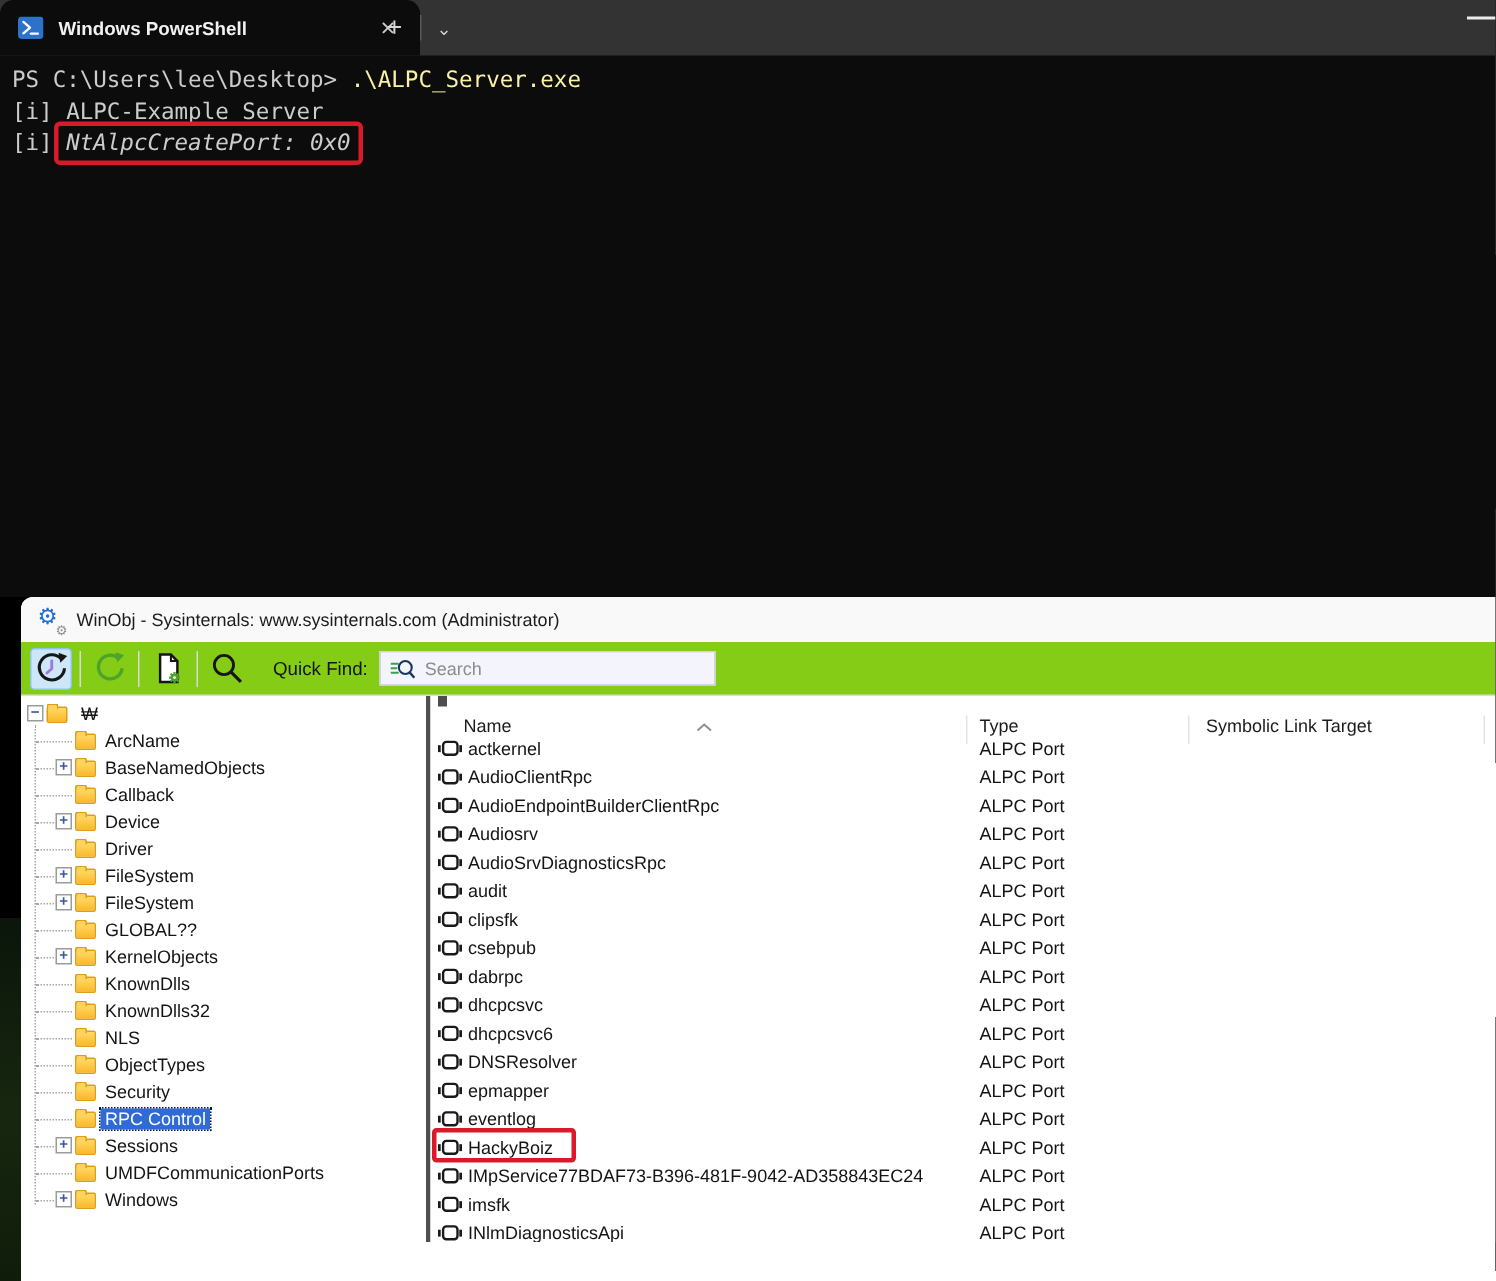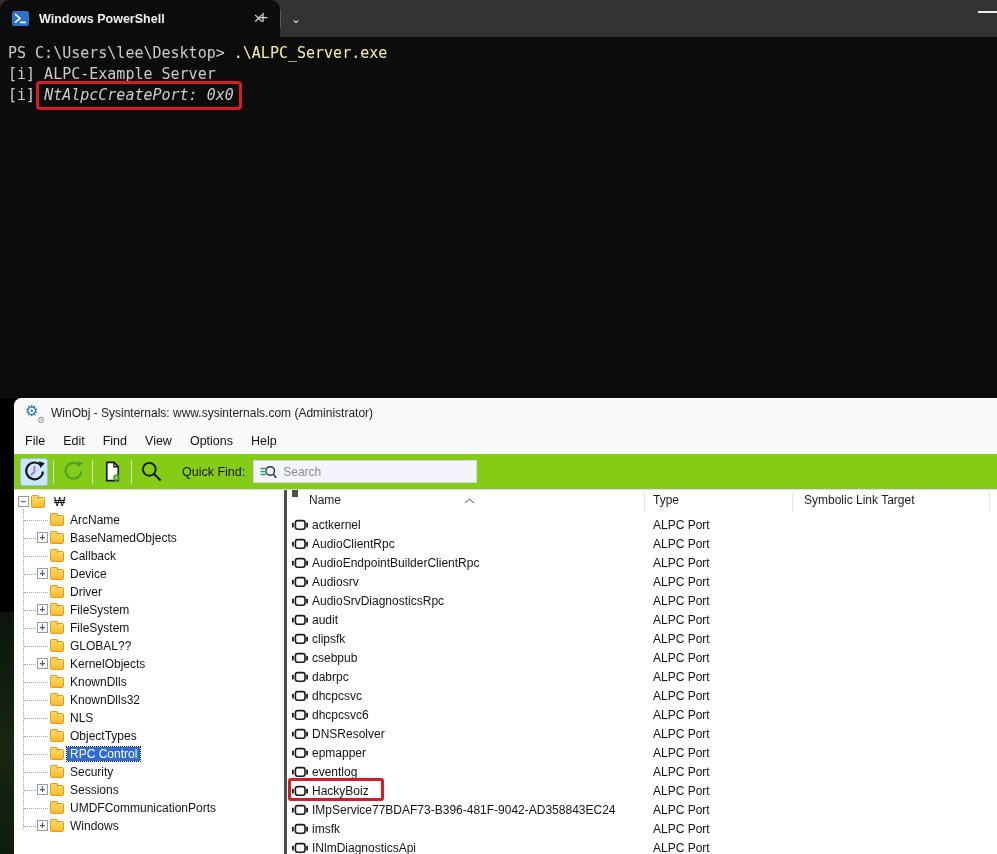--- a/index.html
+++ b/index.html
@@ -76,21 +76,21 @@
   .titem.d0 .folder { left:17px; } .titem.d1 .folder { left:36px; }
   .tlabel { position:absolute; top:2px; padding:0 3px; font-size:12px; line-height:14px; white-space:nowrap; }
   .titem.d0 .tlabel { left:37px; } .titem.d1 .tlabel { left:53px; }
   .tlabel.sel { background:#2e6bd6; color:#fff; outline:1px dotted #0a1a3a; }
 
   .splitter { width:3px; background:#4e4e4e; flex:0 0 auto; }
 
   
   .listpanel { flex:1; position:relative; overflow:hidden; background:#fff; }
   .lheader { position:relative; height:25px; font-size:12px; color:#1c1c1c; }
-  .lheader span { position:absolute; top:3px; white-space:nowrap; }
+  .lheader span { position:absolute; top:13px; white-space:nowrap; }
   .h-name { left:22px; } .h-type { left:366px; } .h-target { left:517px; }
   .h-grip { position:absolute; left:5px; top:0; width:6px; height:7px; background:#4e4e4e; }
   .hsep { position:absolute; top:3px; width:1px; height:19px; background:#e3e3e3; }
   .sort-arrow { position:absolute; left:177px; top:0; }
   #rows { position:absolute; left:0; top:25px; right:0; bottom:0; }
   .lrow { position:relative; height:19px; font-size:12px; }
   .lrow span { white-space:nowrap; }
   .picon { position:absolute; left:5px; top:4px; }
   .lname { position:absolute; left:25px; top:3px; }
   .ltype { position:absolute; left:366px; top:3px; }
@@ -129,28 +129,20 @@
   <div class="winobj">
 
     <div class="titlebar">
       <span class="app-icon">
         <span class="g1">⚙</span>
           <span class="g2">⚙</span>
       </span>
       <span class="title-text">WinObj - Sysinternals: www.sysinternals.com (Administrator)</span>
     </div>
 
-    <div class="menubar" id="menubar">
-        <span class="menu-item">File</span>
-        <span class="menu-item">Edit</span>
-        <span class="menu-item">Find</span>
-        <span class="menu-item">View</span>
-        <span class="menu-item">Options</span>
-        <span class="menu-item">Help</span>
-      </div>
 
     <div class="toolbar">
       <span class="tbtn active">
         <svg width="23" height="23" viewBox="0 0 23 23">
           <path d="M17.8 5.2 A8.4 8.4 0 1 0 20 11.5" fill="none" stroke="#161616" stroke-width="2.1"></path>
           <polygon points="16.0,1.2 21.8,3.3 17.2,7.9" fill="#161616"></polygon>
           <path d="M11.5 6.6 L11.5 11.8 L8.3 14.7" fill="none" stroke="#9a79e0" stroke-width="1.9" stroke-linecap="round"></path>
         </svg>
       </span>
       <span class="tsep"></span>
@@ -255,25 +247,25 @@
             <div class="titem d1">
               <span class="folder"></span>
               <span class="tlabel">NLS</span>
             </div>
             <div class="titem d1">
               <span class="folder"></span>
               <span class="tlabel">ObjectTypes</span>
             </div>
             <div class="titem d1">
               <span class="folder"></span>
+              <span class="tlabel">Security</span>
+            </div>
+            <div class="titem d1">
+              <span class="folder"></span>
               <span class="tlabel sel">RPC Control</span>
-            </div>
-            <div class="titem d1">
-              <span class="folder"></span>
-              <span class="tlabel">Security</span>
             </div>
             <div class="titem d1">
               <span class="exp">+</span>
               <span class="folder"></span>
               <span class="tlabel">Sessions</span>
             </div>
             <div class="titem d1">
               <span class="folder"></span>
               <span class="tlabel">UMDFCommunicationPorts</span>
             </div>

